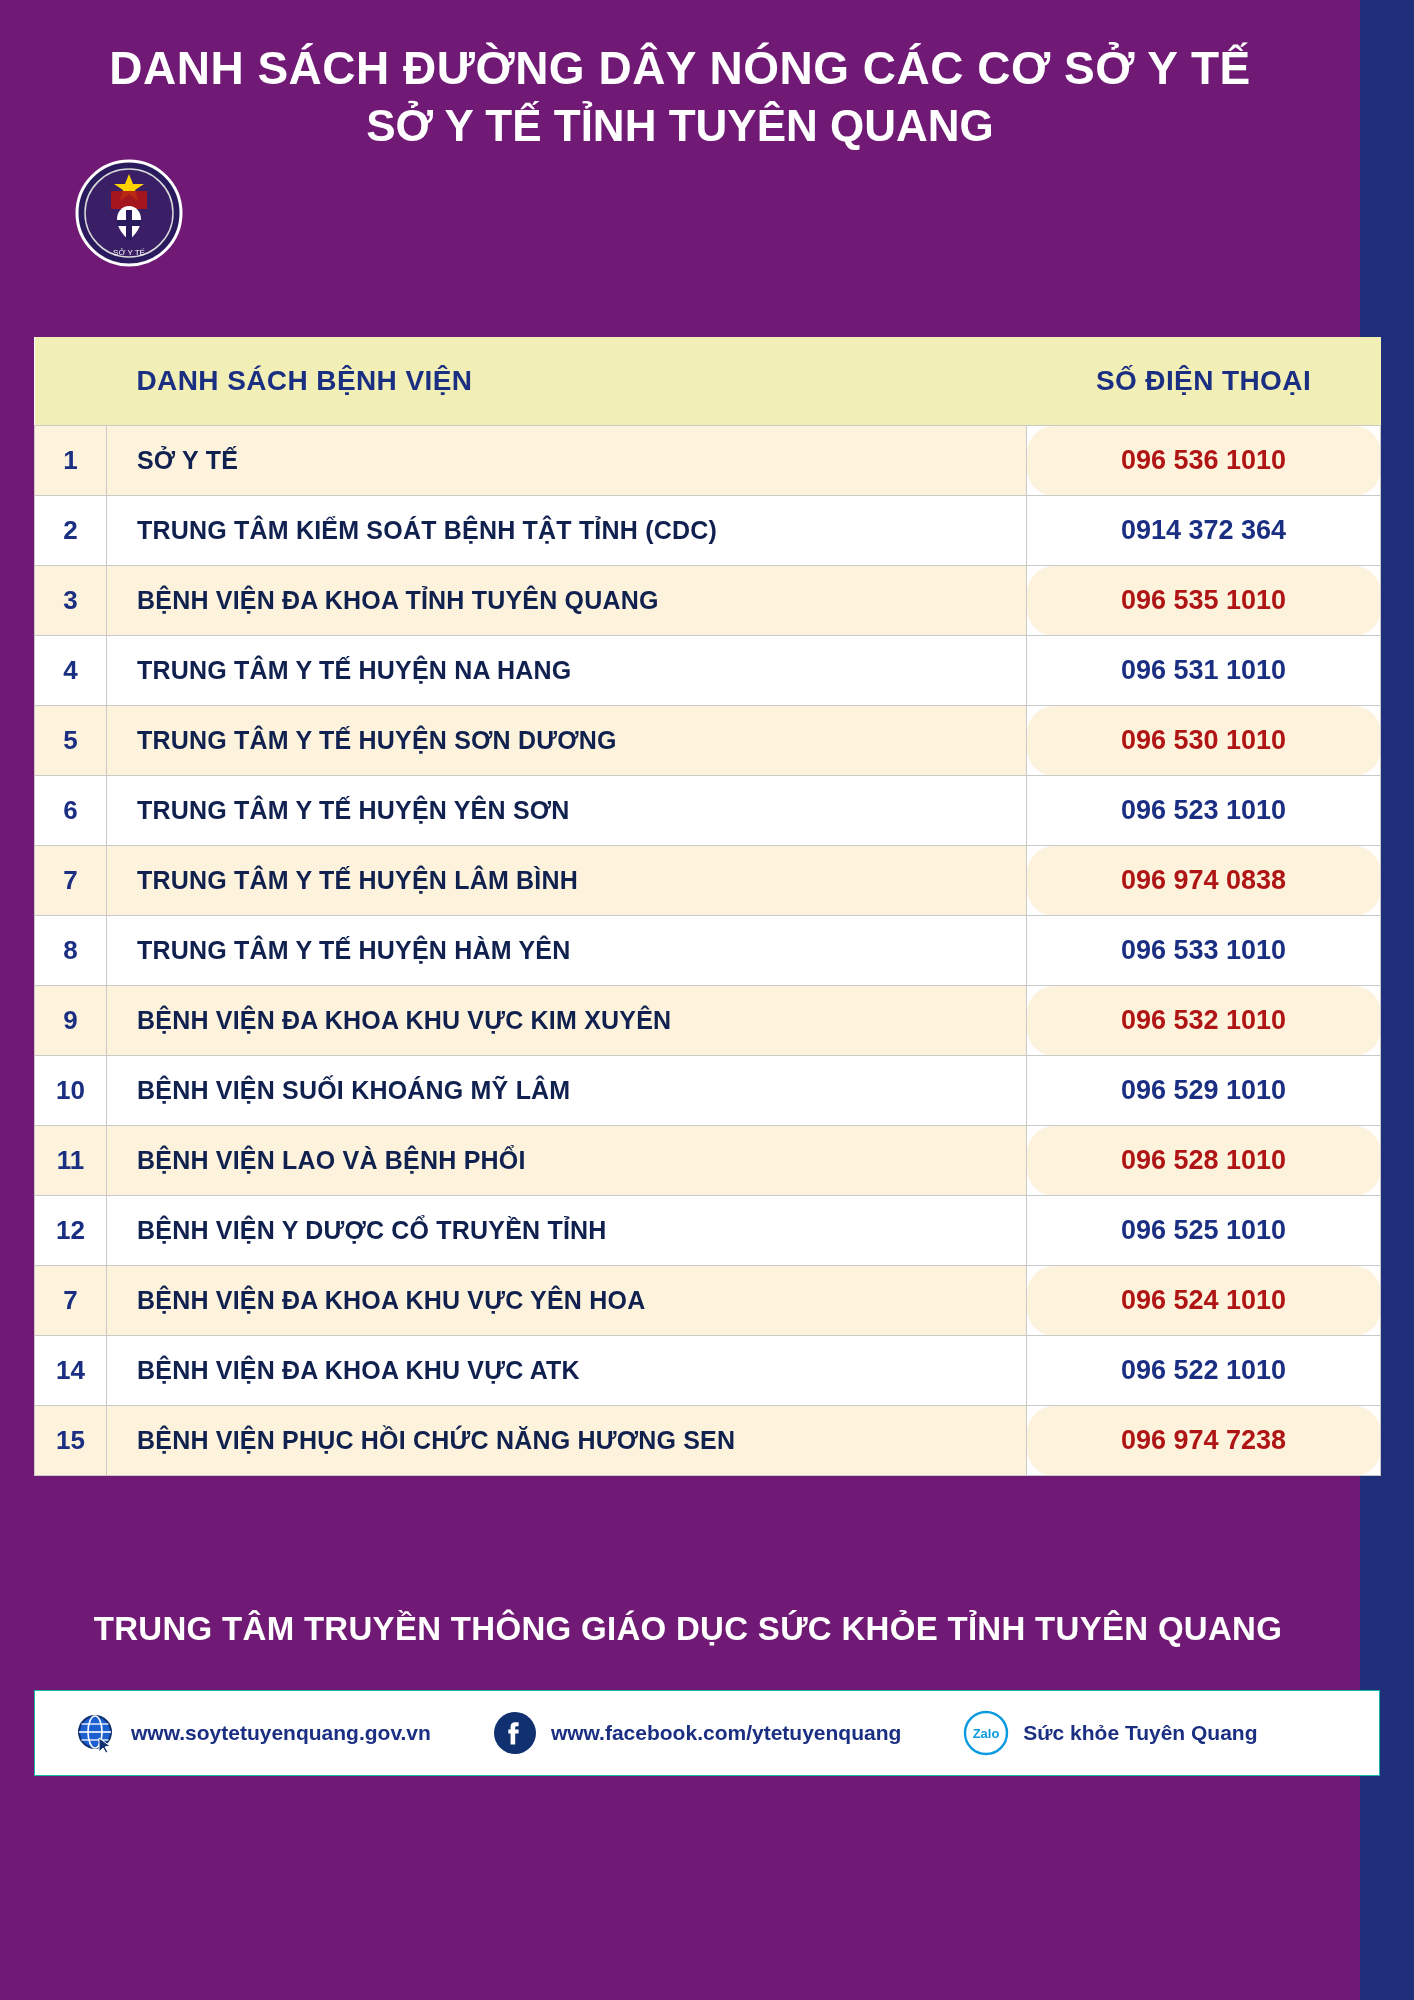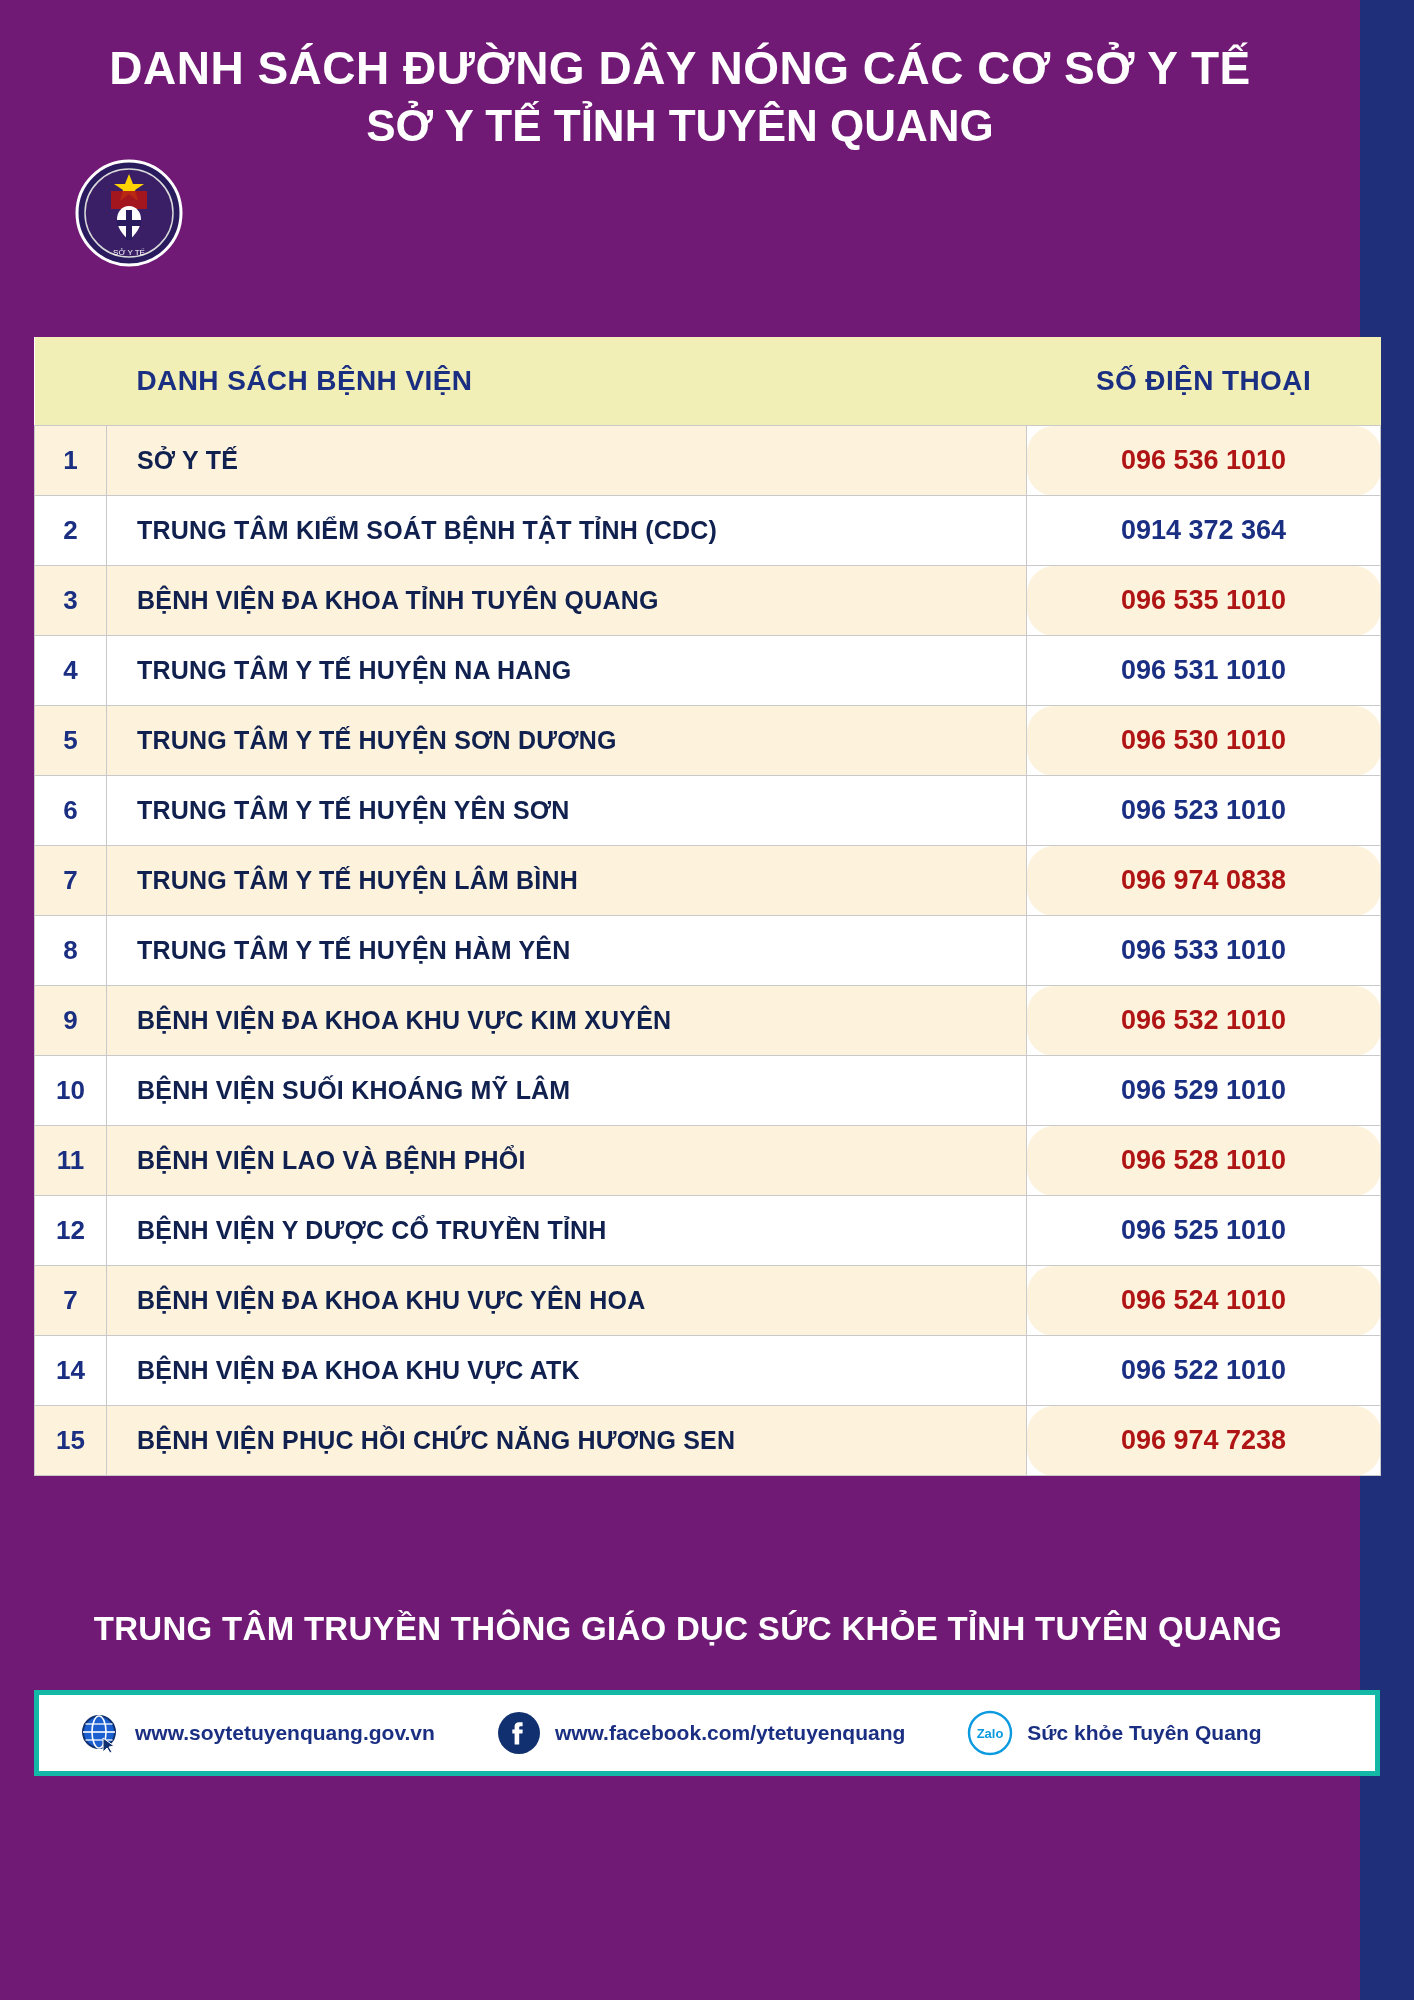--- a/index.html
+++ b/index.html
@@ -127,21 +127,21 @@
     color: #ffffff;
     letter-spacing: 0.3px;
   }
   .footer-bar {
     position: absolute;
     left: 34px;
     top: 1690px;
     width: 1346px;
     height: 86px;
     background: #ffffff;
-    border: 5px solid #14b8a6;
+    border: 1px solid #14b8a6;
     display: flex;
     align-items: center;
     box-sizing: border-box;
   }
   .fitem {
     display: flex;
     align-items: center;
     gap: 14px;
     color: #1b2f82;
     font-size: 21px;

